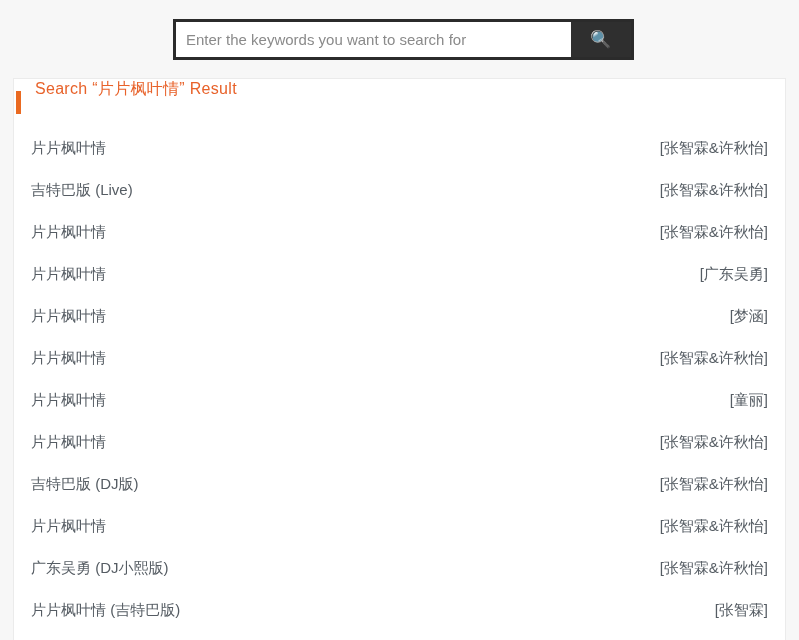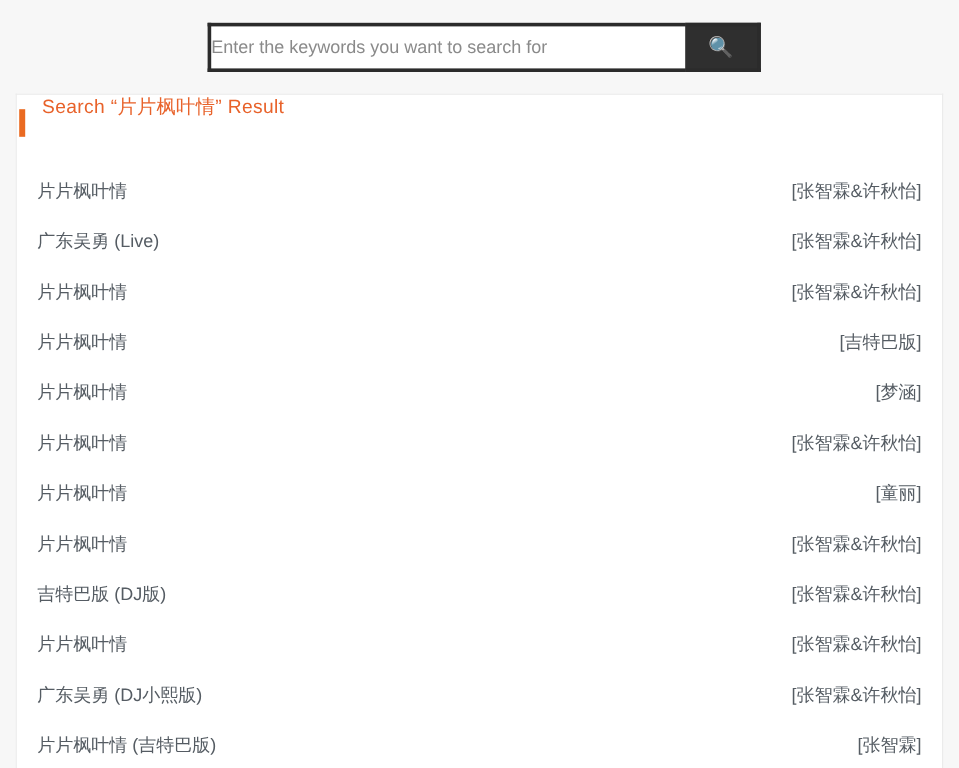--- a/index.html
+++ b/index.html
@@ -31,21 +31,21 @@
   .search-input {
     width: 398px;
     height: 41px;
     box-sizing: border-box;
     border: 3px solid #2b2b2b;
     border-right: none;
     background: #ffffff;
     font-family: "Liberation Sans", "DejaVu Sans", sans-serif;
     font-size: 15px;
     color: #c2410c;
-    padding: 0 0;
+    padding: 0 10px;
     outline: none;
     border-radius: 0;
   }
   .search-input::placeholder {
     color: #8a8a8a;
     opacity: 1;
   }
   .search-button {
     width: 63px;
     height: 41px;
@@ -102,21 +102,21 @@
   }
 
   
   .result-list {
     padding: 0;
     margin: 0;
     list-style: none;
   }
   .result-row {
     display: flex;
-    align-items: flex-end;
+    align-items: center;
     justify-content: space-between;
     height: 42px;
     padding: 0 17px 0 17px;
     box-sizing: border-box;
     cursor: pointer;
   }
   .result-title {
     font-size: 15px;
     color: #555c63;
     white-space: nowrap;
@@ -149,30 +149,30 @@
     <span class="header-accent"></span>
     <span class="header-title">Search “片片枫叶情” Result</span>
   </div>
 
   <ul class="result-list" id="result-list">
   <li class="result-row">
         <span class="result-title">片片枫叶情</span>
         <span class="result-artist">[张智霖&amp;许秋怡]</span>
       </li>
       <li class="result-row">
-        <span class="result-title">广东吴勇 (Live)</span>
-        <span class="result-artist">[张智霖&amp;许秋怡]</span>
-      </li>
-      <li class="result-row">
-        <span class="result-title">片片枫叶情</span>
-        <span class="result-artist">[张智霖&amp;许秋怡]</span>
-      </li>
-      <li class="result-row">
-        <span class="result-title">片片枫叶情</span>
-        <span class="result-artist">[吉特巴版]</span>
+        <span class="result-title">吉特巴版 (Live)</span>
+        <span class="result-artist">[张智霖&amp;许秋怡]</span>
+      </li>
+      <li class="result-row">
+        <span class="result-title">片片枫叶情</span>
+        <span class="result-artist">[张智霖&amp;许秋怡]</span>
+      </li>
+      <li class="result-row">
+        <span class="result-title">片片枫叶情</span>
+        <span class="result-artist">[广东吴勇]</span>
       </li>
       <li class="result-row">
         <span class="result-title">片片枫叶情</span>
         <span class="result-artist">[梦涵]</span>
       </li>
       <li class="result-row">
         <span class="result-title">片片枫叶情</span>
         <span class="result-artist">[张智霖&amp;许秋怡]</span>
       </li>
       <li class="result-row">

